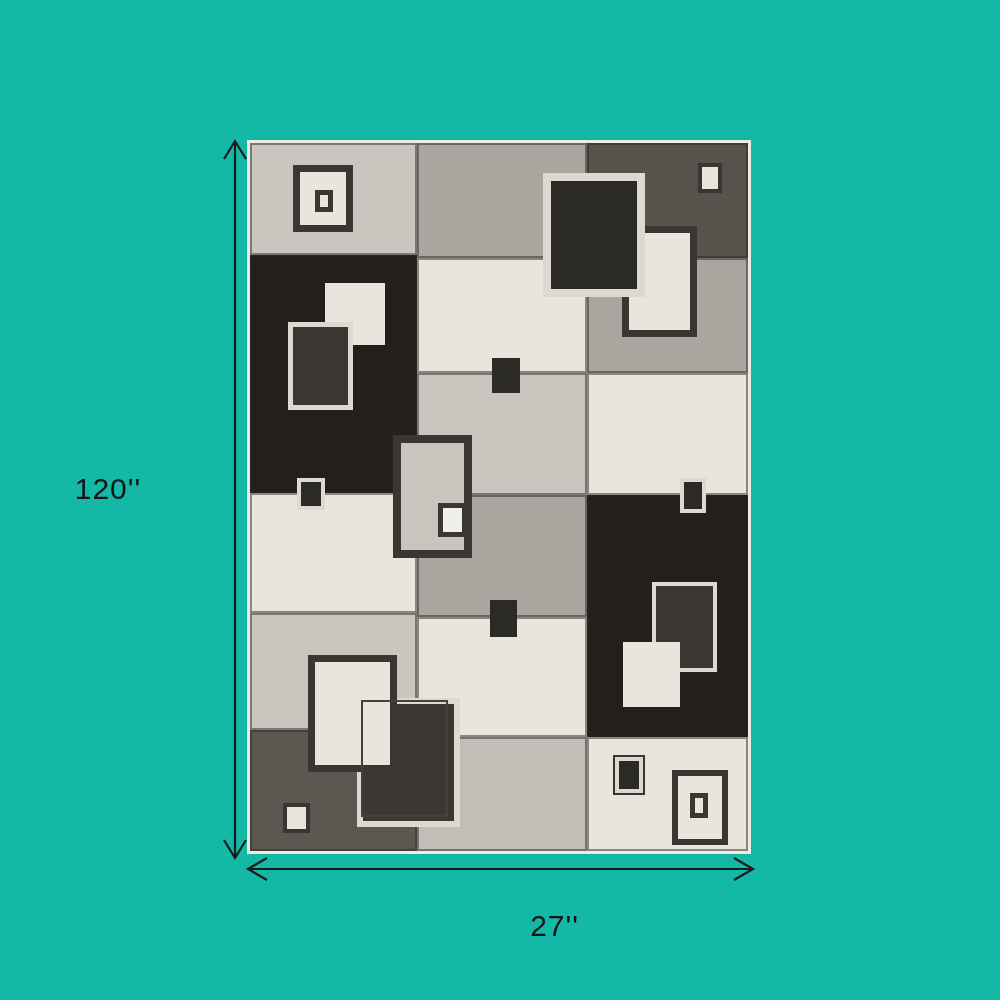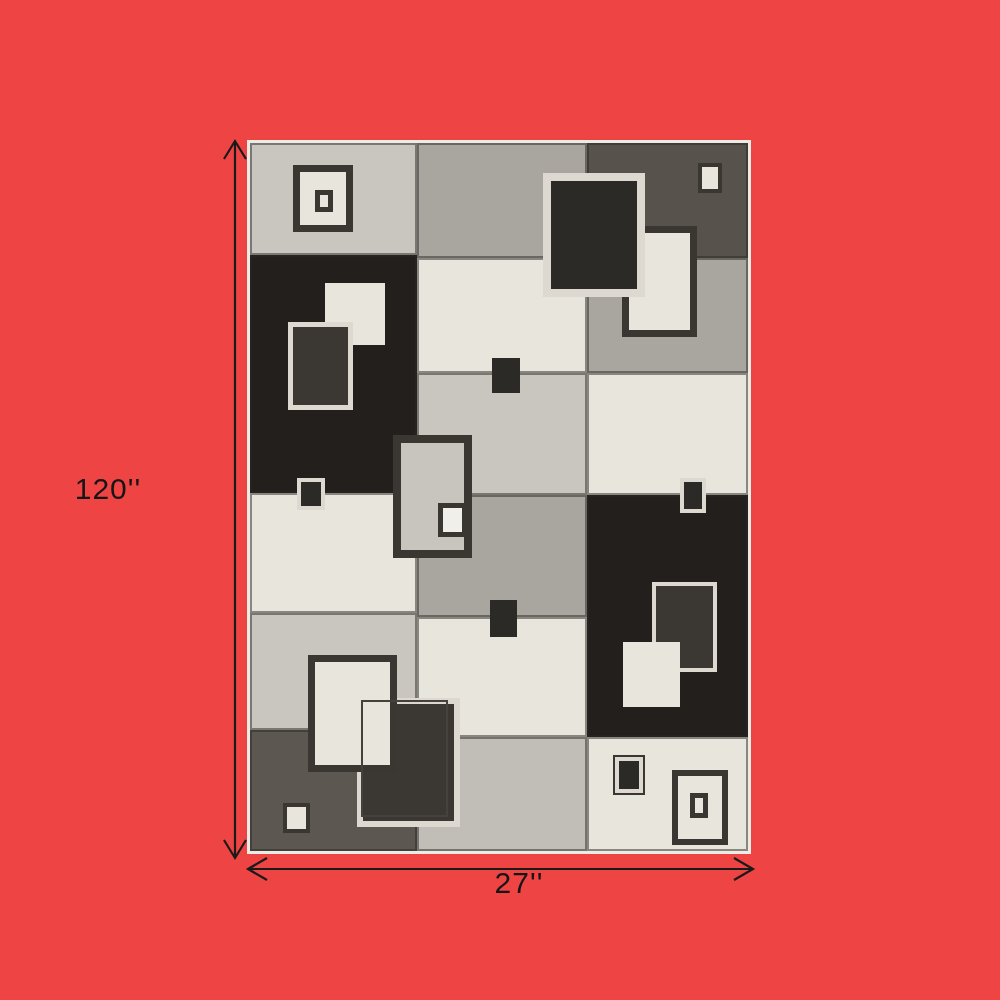--- a/index.html
+++ b/index.html
@@ -1,17 +1,17 @@
 <!DOCTYPE html>
 <html><head>
 <meta charset="utf-8">
 <style>
   html,body{margin:0;padding:0;background:#ffffff;}
   .stage{
-    position:relative;width:1000px;height:1000px;background:#ef4444;
+    position:relative;width:1000px;height:1000px;background:#14b8a6;
     font-family:"Liberation Sans",sans-serif;overflow:hidden;
   }
   .rug{
     position:absolute;outline:3px solid #edebe4;
     box-shadow:0 0 4px rgba(0,0,0,0.25);background:#b9b6b0;overflow:hidden;
   }
   .cell{
     position:absolute;box-shadow:inset 0 0 0 2px rgba(42,40,36,0.50);z-index:1;
   }
   .motif{position:absolute;box-sizing:border-box;}
@@ -26,21 +26,21 @@
       repeating-linear-gradient(180deg, rgba(255,255,255,0.08) 0px, rgba(255,255,255,0.08) 2px, rgba(0,0,0,0) 2px, rgba(0,0,0,0) 7px);
   }
   .tex-speckle{background-image:radial-gradient(rgba(215,210,198,0.28) 1px, rgba(0,0,0,0) 1.6px);background-size:5px 5px;}
   .tex-crackle{background-image:radial-gradient(rgba(110,105,96,0.28) 1px, rgba(0,0,0,0) 1.6px);background-size:6px 6px;}
   .dim-arrows{position:absolute;left:0;top:0;pointer-events:none;}
   .dim-label{
     position:absolute;width:120px;text-align:center;
     font-size:30px;color:#151515;letter-spacing:1px;
   }
   .dim-label-h{left:48px;top:472px;}
-  .dim-label-w{left:459px;top:866px;}
+  .dim-label-w{left:459px;top:909px;text-align:right;}
 </style>
 </head>
 <body>
 
 <div class="stage">
 
   <div class="rug" id="rug-canvas" style="left: 250px; top: 143px; width: 498px; height: 708px; outline-color: rgb(237, 235, 228);">
       <div class="cell tex-streaks-light" style="left: 0px; top: 0px; width: 167px; height: 112px; background: rgb(201, 198, 192); box-shadow: rgba(42, 40, 36, 0.5) 0px 0px 0px 2px inset;"></div>
       <div class="cell tex-streaks-dark" style="left: 0px; top: 112px; width: 167px; height: 238px; background: rgb(34, 31, 29); box-shadow: rgba(42, 40, 36, 0.5) 0px 0px 0px 2px inset;"></div>
       <div class="cell tex-streaks-light" style="left: 0px; top: 350px; width: 167px; height: 120px; background: rgb(232, 229, 221); box-shadow: rgba(42, 40, 36, 0.5) 0px 0px 0px 2px inset;"></div>

